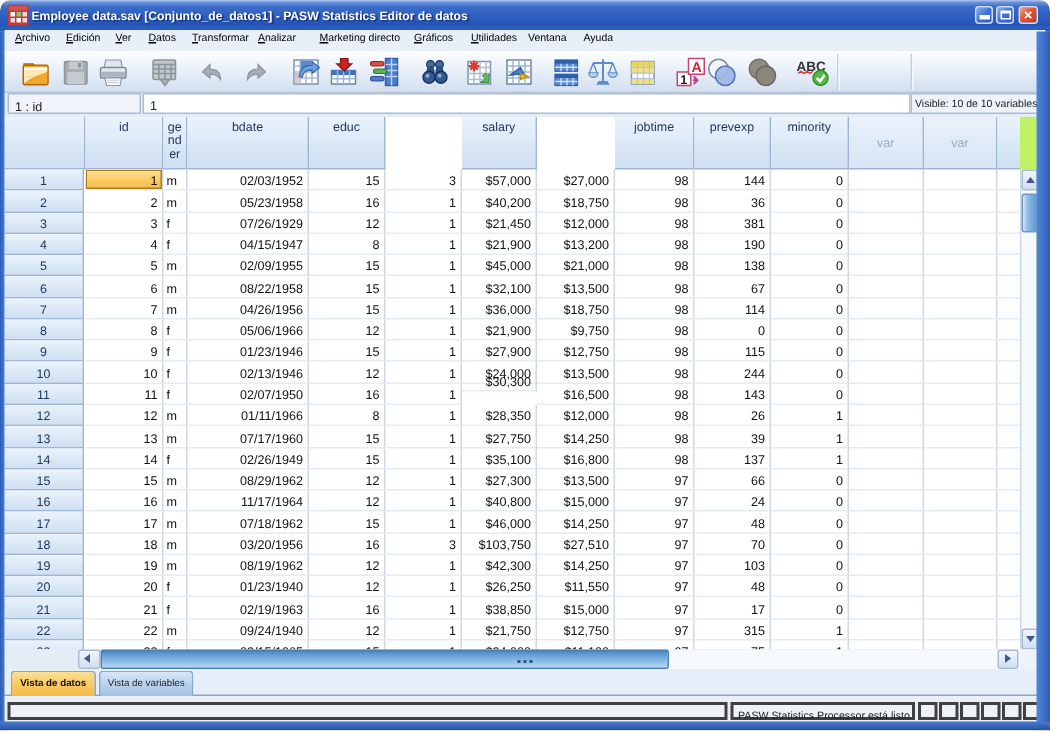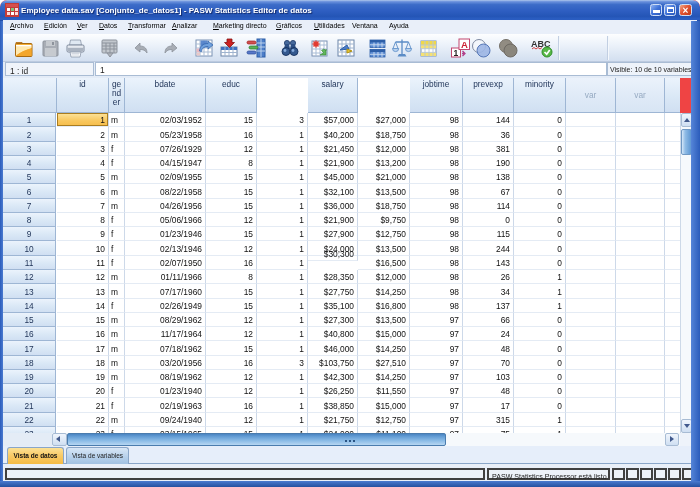--- a/index.html
+++ b/index.html
@@ -1,17 +1,17 @@
 <!DOCTYPE html>
 <html><head>
 <meta charset="utf-8">
 <style>
 * { margin:0; padding:0; box-sizing:border-box; }
 html,body { width:700px; height:487px; overflow:hidden; font-family:"Liberation Sans", sans-serif; background:#fff; }
-#win { position:relative; width:700px; height:487px; background:#ef4444; border-radius:7px 7px 0 0; overflow:hidden; }
+#win { position:relative; width:700px; height:487px; background:#bef264; border-radius:7px 7px 0 0; overflow:hidden; }
 
 #title { position:absolute; left:0; top:0; width:700px; height:21px;
   background:linear-gradient(180deg,#b0c8ec 0%, #6990dc 8%, #3c6cc8 22%, #2f5fc2 50%, #2455b6 78%, #2c5fc4 92%, #1f4aa3 100%);
   border-radius:7px 7px 0 0; }
 #title .ticon { position:absolute; left:5px; top:3px; }
 #title .ttext { position:absolute; left:21px; top:6px; font-size:8.1px; font-weight:bold; color:#fff;
   text-shadow:1px 1px 1px rgba(10,30,90,.85); }
 .wbtn { position:absolute; top:4px; width:12px; height:12px; border-radius:2.5px; border:1px solid #cfdef6; }
 #btnmin { right:38px; background:linear-gradient(135deg,#8fb2f2 0%,#3f72d8 50%,#2a58bb 100%); }
 #btnmax { right:24px; background:linear-gradient(135deg,#8fb2f2 0%,#3f72d8 50%,#2a58bb 100%); }
@@ -435,21 +435,21 @@
       <div class="dc" style="left:665px;top:192px;width:16px;height:14px;line-height:15px"></div>
       <div class="rn" style="left:3px;top:206px;width:53px;height:15px;line-height:16px">13</div>
       <div class="dc" style="left:57px;top:206px;width:52px;height:15px;line-height:16px">13</div>
       <div class="dc dtxt" style="left:109px;top:206px;width:16px;height:15px;line-height:16px">m</div>
       <div class="dc" style="left:125px;top:206px;width:81px;height:15px;line-height:16px">07/17/1960</div>
       <div class="dc" style="left:206px;top:206px;width:51px;height:15px;line-height:16px">15</div>
       <div class="dc" style="left:257px;top:206px;width:51px;height:15px;line-height:16px">1</div>
       <div class="dc" style="left:308px;top:206px;width:50px;height:15px;line-height:16px">$27,750</div>
       <div class="dc" style="left:358px;top:206px;width:52px;height:15px;line-height:16px">$14,250</div>
       <div class="dc" style="left:410px;top:206px;width:53px;height:15px;line-height:16px">98</div>
-      <div class="dc" style="left:463px;top:206px;width:51px;height:15px;line-height:16px">34</div>
+      <div class="dc" style="left:463px;top:206px;width:51px;height:15px;line-height:16px">39</div>
       <div class="dc" style="left:514px;top:206px;width:52px;height:15px;line-height:16px">1</div>
       <div class="dc" style="left:566px;top:206px;width:50px;height:15px;line-height:16px"></div>
       <div class="dc" style="left:616px;top:206px;width:49px;height:15px;line-height:16px"></div>
       <div class="dc" style="left:665px;top:206px;width:16px;height:15px;line-height:16px"></div>
       <div class="rn" style="left:3px;top:221px;width:53px;height:14px;line-height:15px">14</div>
       <div class="dc" style="left:57px;top:221px;width:52px;height:14px;line-height:15px">14</div>
       <div class="dc dtxt" style="left:109px;top:221px;width:16px;height:14px;line-height:15px">f</div>
       <div class="dc" style="left:125px;top:221px;width:81px;height:14px;line-height:15px">02/26/1949</div>
       <div class="dc" style="left:206px;top:221px;width:51px;height:14px;line-height:15px">15</div>
       <div class="dc" style="left:257px;top:221px;width:51px;height:14px;line-height:15px">1</div>

